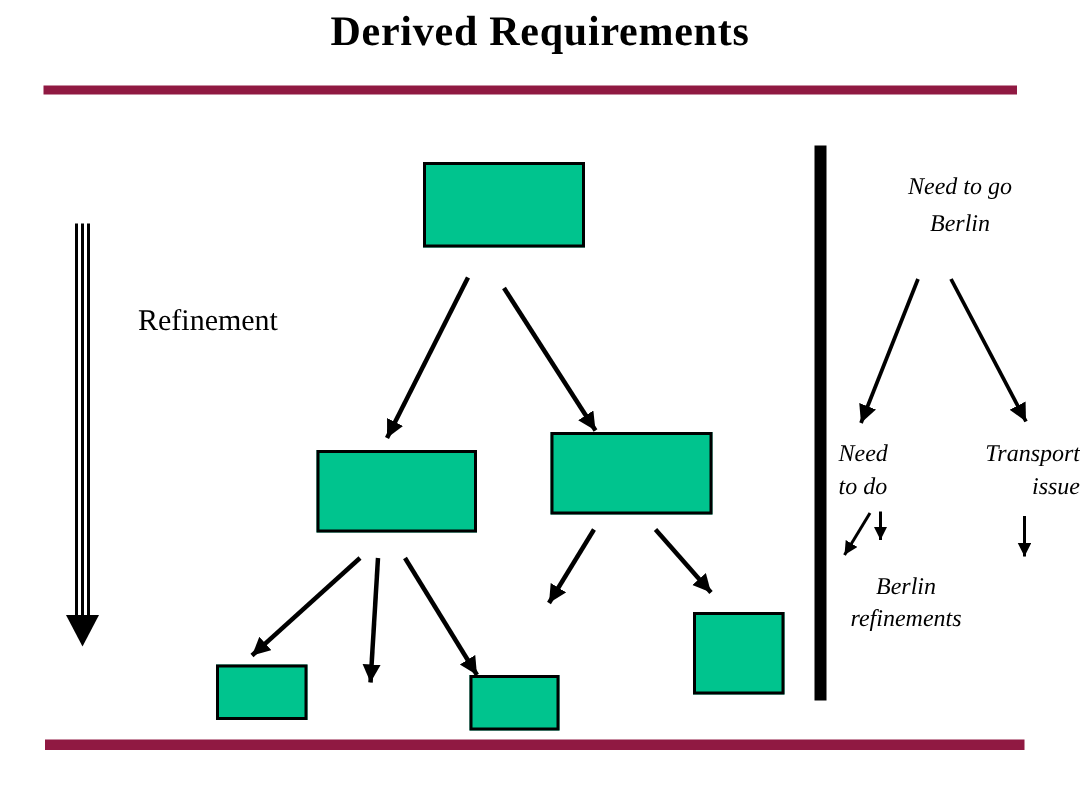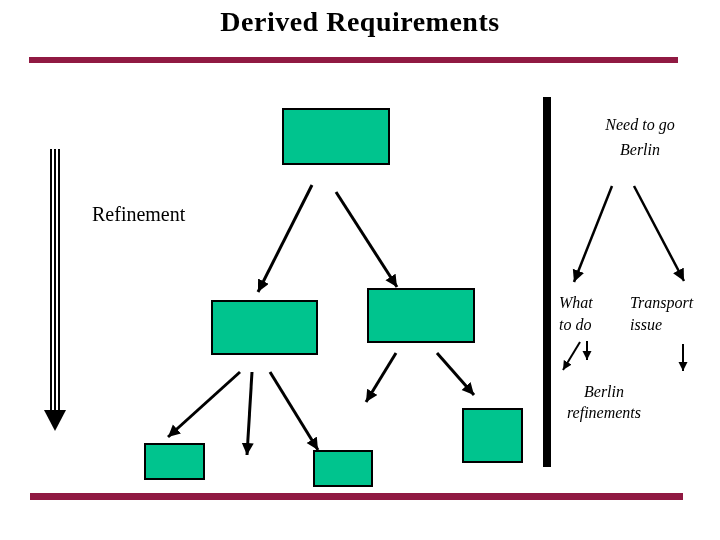--- a/index.html
+++ b/index.html
@@ -34,21 +34,21 @@
   .box.mid-right { left: 367px; top: 288px; width: 108px; height: 55px; }
   .box.bot-left  { left: 144px; top: 443px; width: 61px;  height: 37px; }
   .box.bot-mid   { left: 313px; top: 450px; width: 60px;  height: 37px; }
   .box.bot-right { left: 462px; top: 408px; width: 61px;  height: 55px; }
 
   .lbl { position: absolute; white-space: pre-line; font-style: normal; }
   .lbl.refinement { left: 92px; top: 203px; font-size: 20px; }
   .lbl.italic { font-style: italic; font-size: 16px; line-height: 22px; }
   .lbl.berlin     { left: 575px; top: 112px; width: 130px; text-align: center; line-height: 25px; }
   .lbl.what       { left: 559px; top: 292px; text-align: left; }
-  .lbl.transport  { left: 630px; top: 292px; width: 90px;  text-align: left; }
+  .lbl.transport  { left: 630px; top: 292px; width: 90px;  text-align: right; }
   .lbl.action     { left: 548px; top: 381px; width: 112px; text-align: center; line-height: 21px; }
 </style>
 </head>
 <body>
 
 <div class="slide">
 
   <div class="title">Derived Requirements</div>
   <div class="rule top"></div>
   <div class="rule bottom"></div>
@@ -92,20 +92,20 @@
   <div class="box root"></div>
   <div class="box mid-left"></div>
   <div class="box mid-right"></div>
   <div class="box bot-left"></div>
   <div class="box bot-mid"></div>
   <div class="box bot-right"></div>
 
   <div class="lbl refinement">Refinement</div>
   <div class="lbl italic berlin">Need to go
 Berlin</div>
-  <div class="lbl italic what">What
+  <div class="lbl italic what">Need
 to do</div>
   <div class="lbl italic transport">Transport
 issue</div>
   <div class="lbl italic action">Berlin
 refinements</div>
 
 </div>
 
 </body></html>

